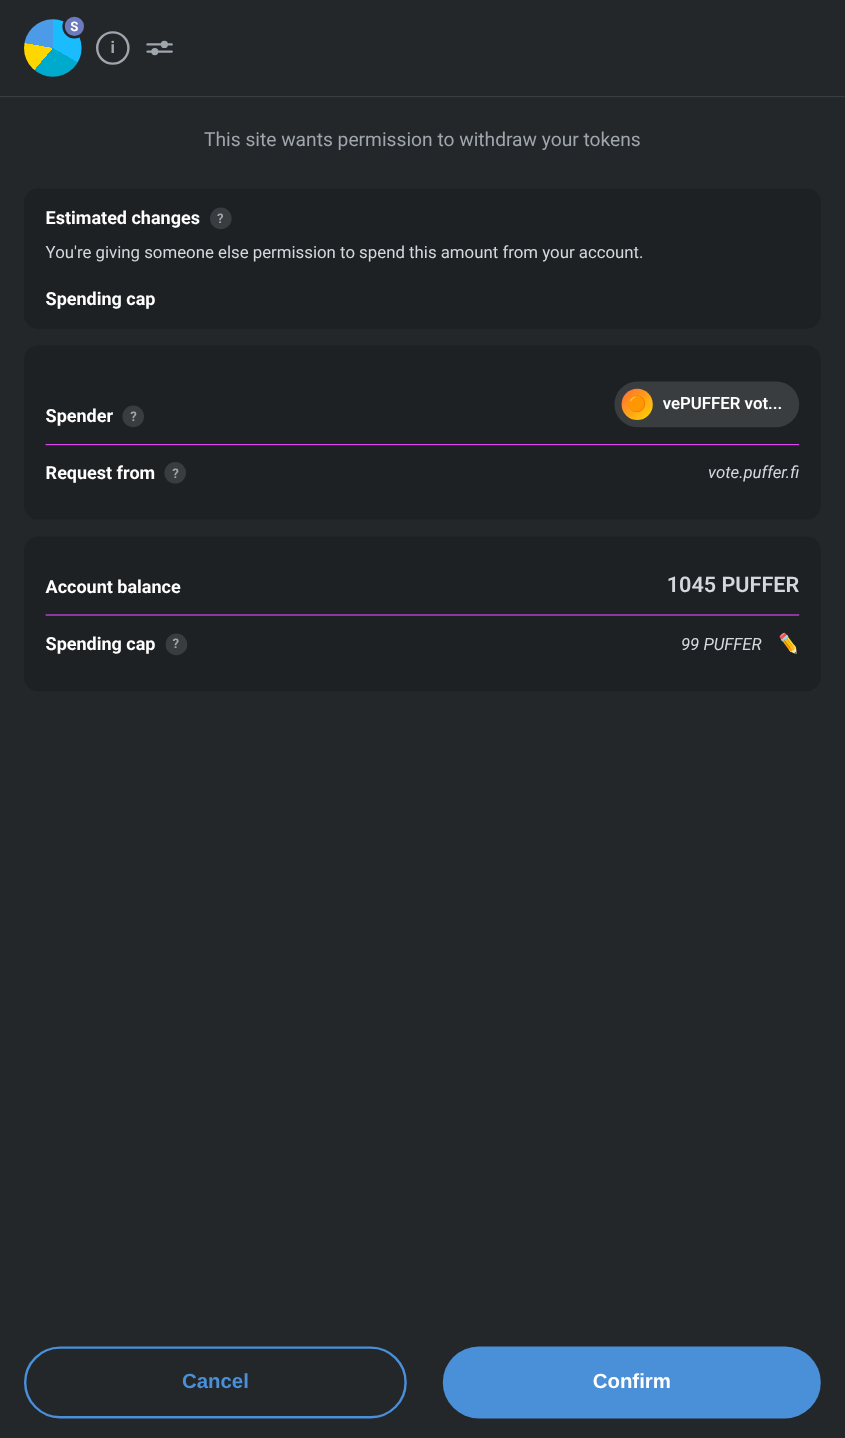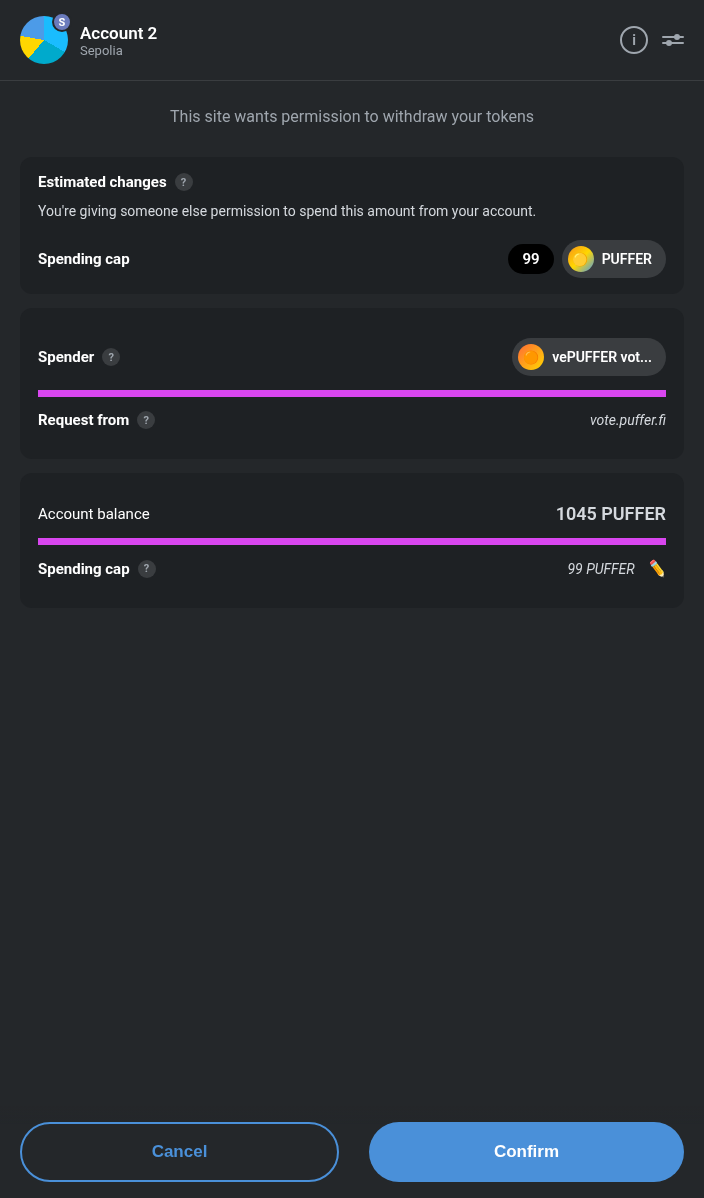--- a/index.html
+++ b/index.html
@@ -213,21 +213,22 @@
     }
 
     
     .info-row {
       display: flex;
       align-items: center;
       justify-content: space-between;
       padding: 14px 0;
     }
     .info-row:not(:last-child) {
-      border-bottom: 7px solid #d946ef;
+      border-bottom: 1px solid #d946ef;
+      align-items: flex-end;
     }
     .info-row-label {
       display: flex;
       align-items: center;
       gap: 8px;
       font-size: 15px;
       font-weight: 700;
       color: #ffffff;
     }
     .info-row-value {
@@ -255,21 +256,21 @@
     }
     .spender-name {
       font-size: 14px;
       font-weight: 600;
       color: #ffffff;
     }
 
     
     .balance-label {
       font-size: 15px;
-      font-weight: 400;
+      font-weight: 700;
       color: #ffffff;
     }
     .balance-value {
       font-size: 18px;
       font-weight: 600;
       color: #d5d9de;
     }
     .edit-icon {
       display: inline-flex;
       align-items: center;
@@ -315,24 +316,20 @@
     }
   </style>
 </head>
 <body>
 
 <div class="header">
   <div class="avatar-wrapper">
     <div class="avatar-circle"></div>
     <div class="avatar-badge">S</div>
   </div>
-  <div class="account-info">
-    <div class="account-name">Account 2</div>
-    <div class="account-network">Sepolia</div>
-  </div>
   <div class="header-icons">
     <div class="header-icon">i</div>
     <div class="sliders-icon">
       <div class="slider-line"></div>
       <div class="slider-line"></div>
     </div>
   </div>
 </div>
 
 <div class="main-content">
@@ -340,27 +337,20 @@
   <p class="page-subtitle">This site wants permission to withdraw your tokens</p>
 
   <div class="card">
     <div class="estimated-label">
       <span>Estimated changes</span>
       <div class="help-icon">?</div>
     </div>
     <p class="estimated-desc">You're giving someone else permission to spend this amount from your account.</p>
     <div class="spending-cap-row">
       <span class="spending-cap-label">Spending cap</span>
-      <div class="spending-cap-value">
-        <span class="cap-number">99</span>
-        <div class="token-pill">
-          <div class="token-icon">🟡</div>
-          <span class="token-name">PUFFER</span>
-        </div>
-      </div>
     </div>
   </div>
 
   <div class="card">
     <div class="info-row">
       <div class="info-row-label">
         <span>Spender</span>
         <div class="help-icon">?</div>
       </div>
       <div class="spender-pill">

